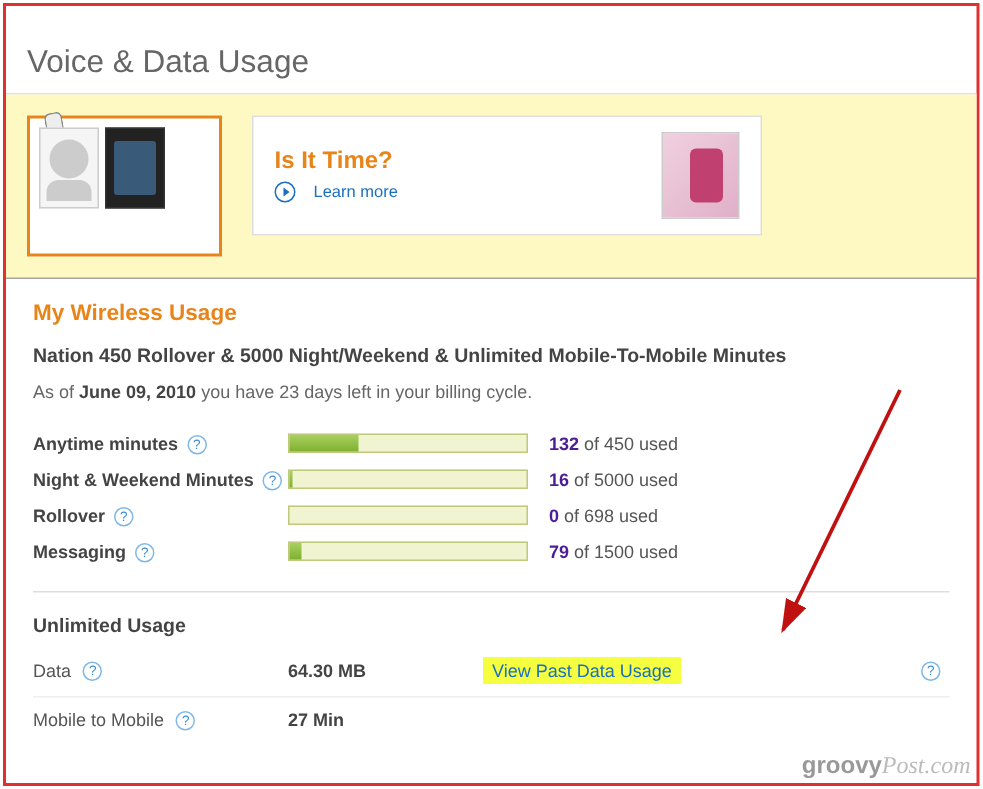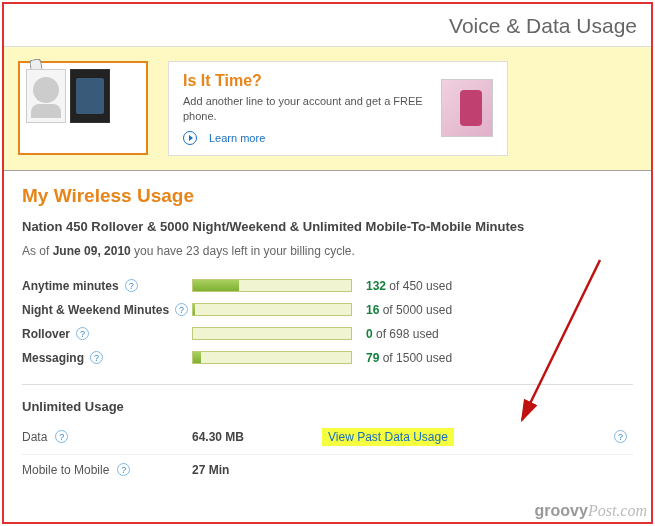--- a/index.html
+++ b/index.html
@@ -16,24 +16,23 @@
   .outer {
     border: 2px solid #e03030;
     width: 651px;
     height: 522px;
     margin: 2px;
     background: #fff;
   }
   .page-title {
     font-size: 21px;
     color: #666;
-    padding: 10px 14px 8px;
+    padding: 26px 14px 8px;
     border-bottom: 1px solid #ddd;
     font-weight: normal;
-    text-align: right;
   }
   .top-strip {
     background: #fef9c3;
     padding: 14px;
     border-bottom: 1px solid #a3a3a3;
     display: flex;
     gap: 20px;
     align-items: flex-start;
   }
   .account-box {
@@ -102,21 +101,21 @@
     background: linear-gradient(135deg,#f0d0e0,#e0b0c8);
     border: 1px solid #ccc;
     position: relative;
   }
   .promo-img::after {
     content:''; position:absolute; right:10px; top:10px;
     width:22px; height:36px; background:#c04070; border-radius:4px;
   }
 
   .content { padding: 14px 18px; }
-  .section-title { color: #e8851a; font-size: 19px; font-weight: bold; margin-bottom: 12px; }
+  .section-title { color: #e8851a; font-size: 15px; font-weight: bold; margin-bottom: 12px; }
   .plan-name { color: #444; font-size: 13px; font-weight: bold; margin-bottom: 10px; }
   .asof { font-size: 12px; color: #666; margin-bottom: 16px; }
   .asof strong { color: #444; }
 
   .usage-table { width: 100%; }
   .usage-row {
     display: flex; align-items: flex-start;
     padding: 5px 0;
     font-size: 12px;
   }
@@ -133,21 +132,21 @@
     border: 1px solid #bfc97a;
     background: #f0f4d0;
     margin-right: 14px;
     position: relative;
   }
   .bar-fill {
     height: 100%;
     background: linear-gradient(#a8d060,#7fb030);
   }
   .usage-val { color: #555; }
-  .usage-val .num { color: #15803d; font-weight: bold; }
+  .usage-val .num { color: #4c1d95; font-weight: bold; }
 
   .divider { border: none; border-top: 1px solid #ddd; margin: 14px 0; }
 
   .sub-header { font-size: 13px; font-weight: bold; color: #444; margin-bottom: 6px; }
 
   .unl-row {
     display: flex; align-items: center;
     padding: 8px 0;
     border-bottom: 1px solid #eee;
     font-size: 12px;
@@ -195,21 +194,20 @@
         <div class="thumb phone">
           <div class="screen"></div>
         </div>
       </div>
       <div class="num-blank"></div>
     </div>
 
     <div class="promo">
       <div class="promo-text">
         <div class="promo-title">Is It Time?</div>
-        <div class="promo-sub">Add another line to your account and get a FREE phone.</div>
         <a class="learn-more">
           <span class="play-icon"></span>
           <span>Learn more</span>
         </a>
       </div>
       <div class="promo-img"></div>
     </div>
   </div>
 
   <div class="content">

